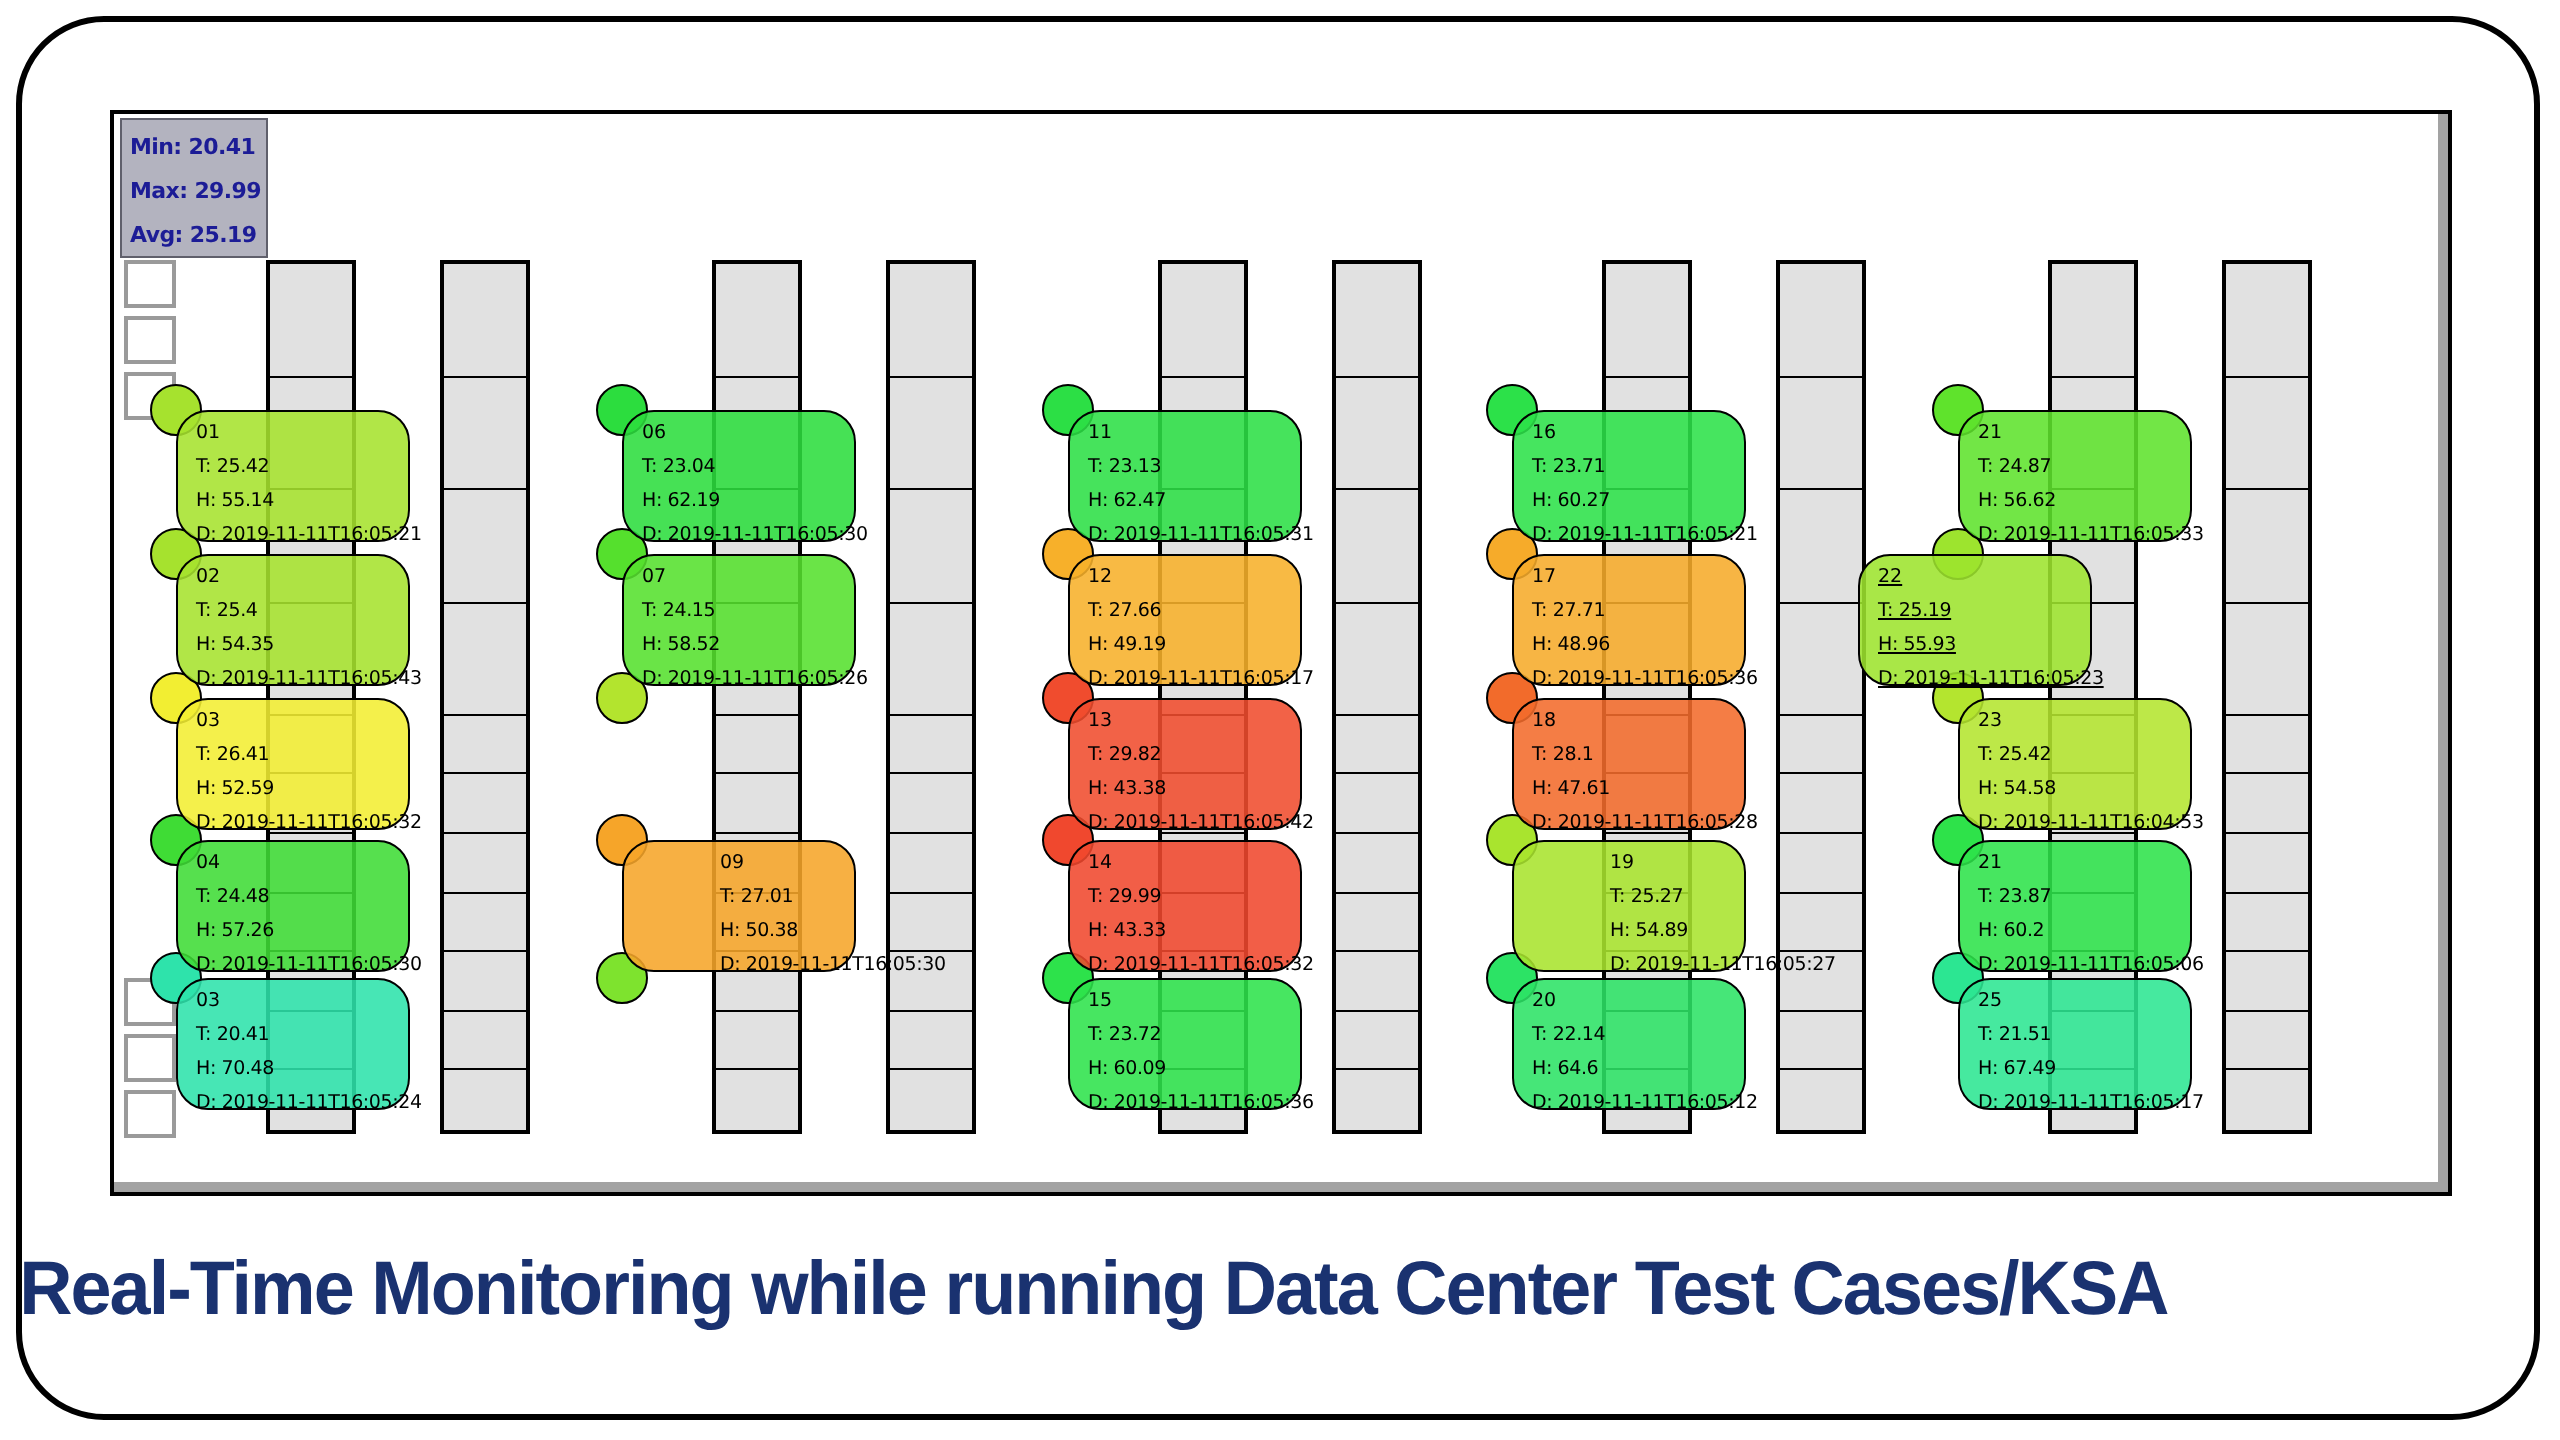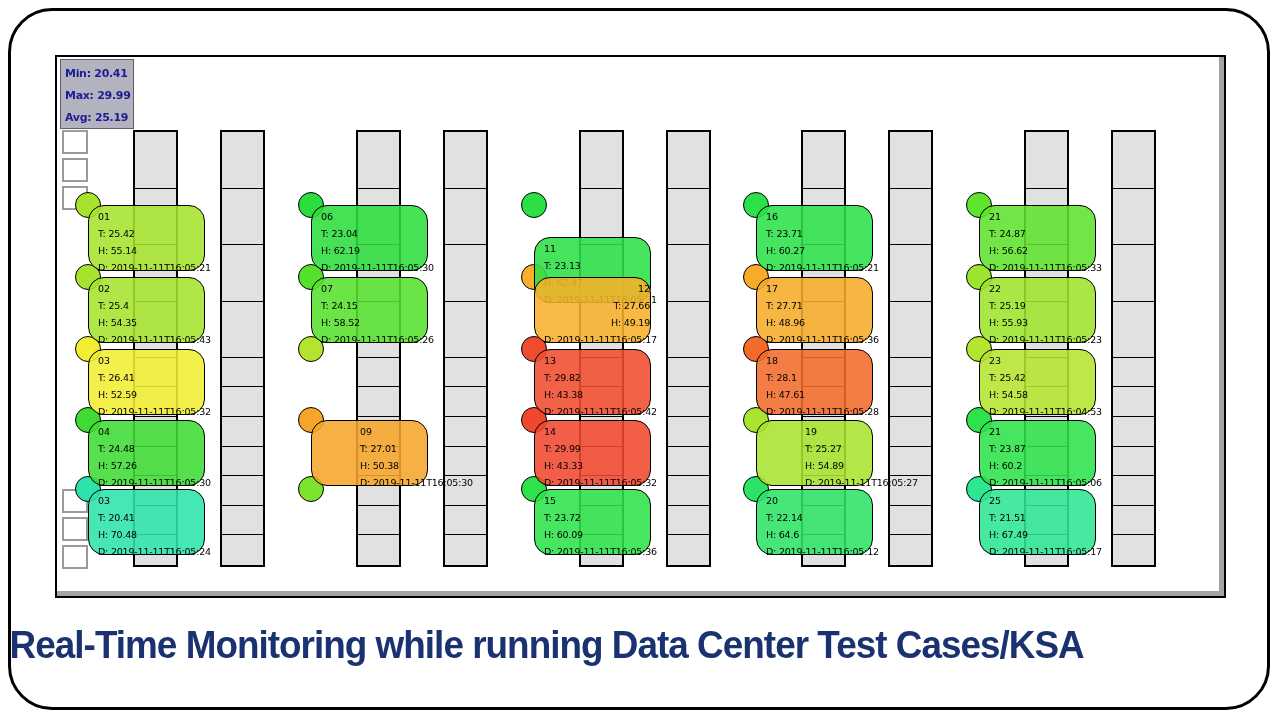--- a/index.html
+++ b/index.html
@@ -256,28 +256,28 @@
     <div class="sensor-circle" style="left: 241px; top: 279px; background: rgb(179, 228, 46);"></div>
     <div class="sensor-circle" style="left: 241px; top: 350px; background: rgb(246, 165, 41);"></div>
     <div class="sensor-card" style="left: 254px; top: 363px; background: rgba(246, 165, 41, 0.88); padding-left: 48px;">
       <div class="card-id">09</div>
       <div class="card-line">T: 27.01</div>
       <div class="card-line">H: 50.38</div>
       <div class="card-line">D: 2019-11-11T16:05:30</div>
     </div>
     <div class="sensor-circle" style="left: 241px; top: 419px; background: rgb(126, 227, 46);"></div>
     <div class="sensor-circle" style="left: 464px; top: 135px; background: rgb(44, 223, 69);"></div>
-    <div class="sensor-card" style="left: 477px; top: 148px; background: rgba(44, 223, 69, 0.88); margin-top: 32px;">
+    <div class="sensor-card" style="left: 477px; top: 148px; background: rgba(44, 223, 69, 0.88);">
       <div class="card-id">11</div>
       <div class="card-line">T: 23.13</div>
       <div class="card-line">H: 62.47</div>
       <div class="card-line">D: 2019-11-11T16:05:31</div>
     </div>
     <div class="sensor-circle" style="left: 464px; top: 207px; background: rgb(247, 176, 42);"></div>
-    <div class="sensor-card" style="left: 477px; top: 220px; background: rgba(247, 176, 42, 0.88); text-align: right;">
+    <div class="sensor-card" style="left: 477px; top: 220px; background: rgba(247, 176, 42, 0.88);">
       <div class="card-id">12</div>
       <div class="card-line">T: 27.66</div>
       <div class="card-line">H: 49.19</div>
       <div class="card-line">D: 2019-11-11T16:05:17</div>
     </div>
     <div class="sensor-circle" style="left: 464px; top: 279px; background: rgb(240, 76, 46);"></div>
     <div class="sensor-card" style="left: 477px; top: 292px; background: rgba(240, 76, 46, 0.88);">
       <div class="card-id">13</div>
       <div class="card-line">T: 29.82</div>
       <div class="card-line">H: 43.38</div>
@@ -333,21 +333,21 @@
       <div class="card-line">D: 2019-11-11T16:05:12</div>
     </div>
     <div class="sensor-circle" style="left: 909px; top: 135px; background: rgb(95, 227, 44);"></div>
     <div class="sensor-card" style="left: 922px; top: 148px; background: rgba(95, 227, 44, 0.88);">
       <div class="card-id">21</div>
       <div class="card-line">T: 24.87</div>
       <div class="card-line">H: 56.62</div>
       <div class="card-line">D: 2019-11-11T16:05:33</div>
     </div>
     <div class="sensor-circle" style="left: 909px; top: 207px; background: rgb(157, 228, 46);"></div>
-    <div class="sensor-card" style="left: 922px; top: 220px; background: rgba(157, 228, 46, 0.88);">
+    <div class="sensor-card" style="left: 872px; top: 220px; background: rgba(157, 228, 46, 0.88); text-decoration: underline;">
       <div class="card-id">22</div>
       <div class="card-line">T: 25.19</div>
       <div class="card-line">H: 55.93</div>
       <div class="card-line">D: 2019-11-11T16:05:23</div>
     </div>
     <div class="sensor-circle" style="left: 909px; top: 279px; background: rgb(180, 229, 47);"></div>
     <div class="sensor-card" style="left: 922px; top: 292px; background: rgba(180, 229, 47, 0.88);">
       <div class="card-id">23</div>
       <div class="card-line">T: 25.42</div>
       <div class="card-line">H: 54.58</div>

